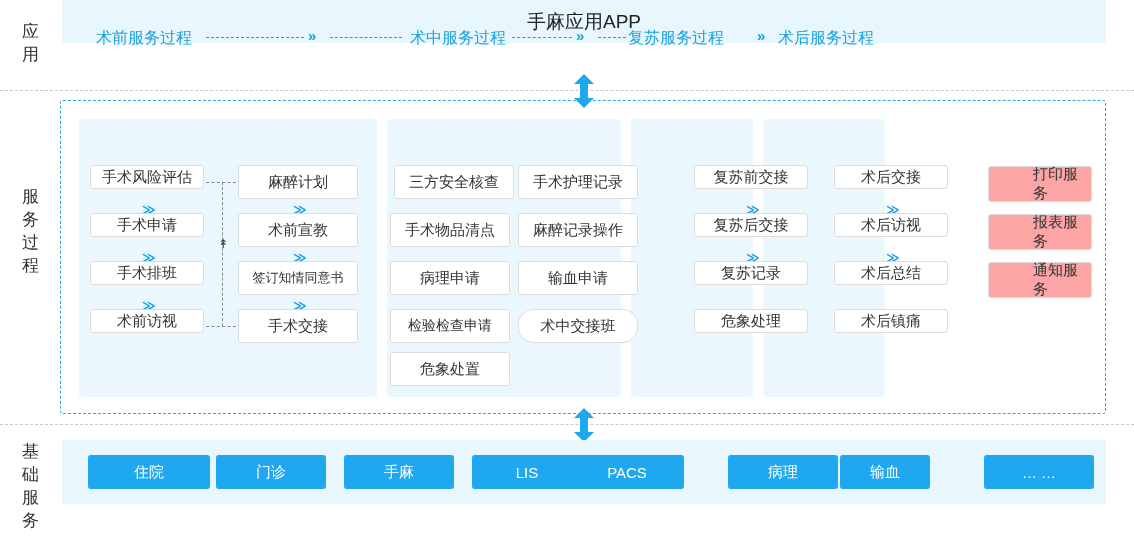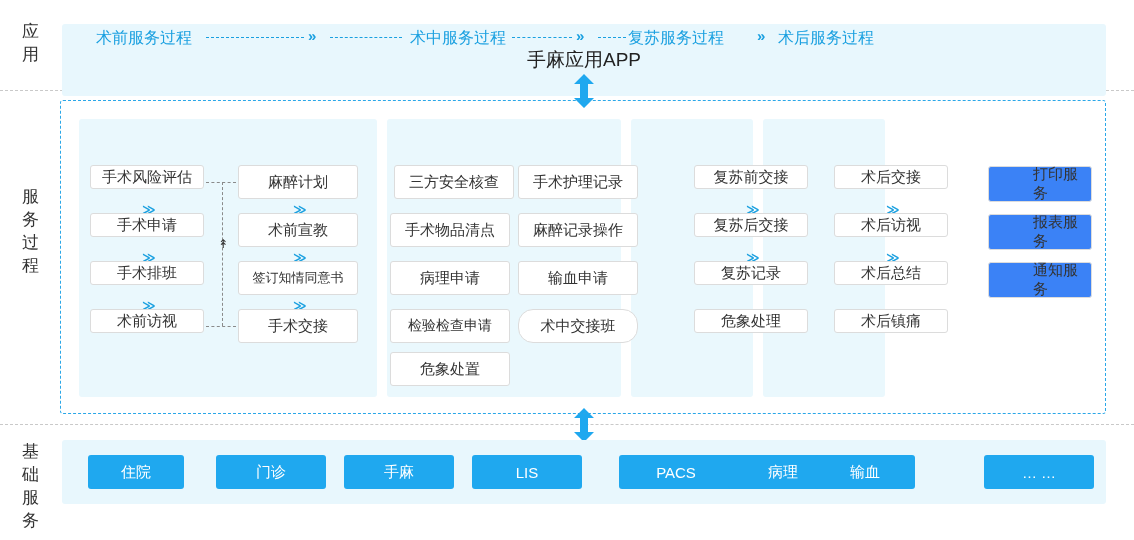--- a/index.html
+++ b/index.html
@@ -43,23 +43,23 @@
     border-top: 1px dashed #c9c9c9;
     height: 0;
   }
   #divider-1 { top: 90px; }
   #divider-2 { top: 424px; }
 
   
   #app-band {
     position: absolute;
     left: 62px;
-    top: 24px;
+    top: 0;
     width: 1044px;
-    height: 72px;
+    height: 43px;
     background: #e8f7fd;
     border-radius: 3px;
     display: flex;
     align-items: center;
     justify-content: center;
     font-size: 19px;
     color: #222222;
   }
 
   
@@ -175,21 +175,21 @@
     line-height: 1;
   }
 
   
   #right-services { position: absolute; left: 988px; top: 118px; }
   .right-node {
     position: absolute;
     left: 0;
     width: 104px;
     height: 36px;
-    background: #3b82f6;
+    background: #fca5a5;
     border: 1px solid #dcdcdc;
     border-radius: 3px;
     font-size: 15px;
     color: #333333;
     display: flex;
     align-items: center;
     justify-content: center;
     box-sizing: border-box;
     padding-left: 44px;
   }
@@ -310,23 +310,23 @@
   <div class="node w-small" style="left:834px; top:261px;">术后总结</div>
   <div class="node w-small" style="left:834px; top:309px;">术后镇痛</div>
 
   <div id="right-services">
     <div class="right-node" style="top:48px;">打印服务</div>
     <div class="right-node" style="top:96px;">报表服务</div>
     <div class="right-node" style="top:144px;">通知服务</div>
   </div>
 
   <div id="base-band">
-    <div class="base-chip" style="left:26px; width:96px;">住院</div>
+    <div class="base-chip" style="left:26px; width:122px;">住院</div>
     <div class="base-chip" style="left:154px; width:110px;">门诊</div>
     <div class="base-chip" style="left:282px; width:110px;">手麻</div>
     <div class="base-chip" style="left:410px; width:110px;">LIS</div>
-    <div class="base-chip" style="left:557px; width:114px;">PACS</div>
+    <div class="base-chip" style="left:508px; width:114px;">PACS</div>
     <div class="base-chip" style="left:666px; width:110px;">病理</div>
-    <div class="base-chip" style="left:753px; width:100px;font-family:Liberation Mono, monospace;">输血</div>
+    <div class="base-chip" style="left:778px; width:90px;font-family:Liberation Mono, monospace;">输血</div>
     <div class="base-chip" style="left:922px; width:110px;">…  …</div>
   </div>
 
 </div>
 
 </body></html>

